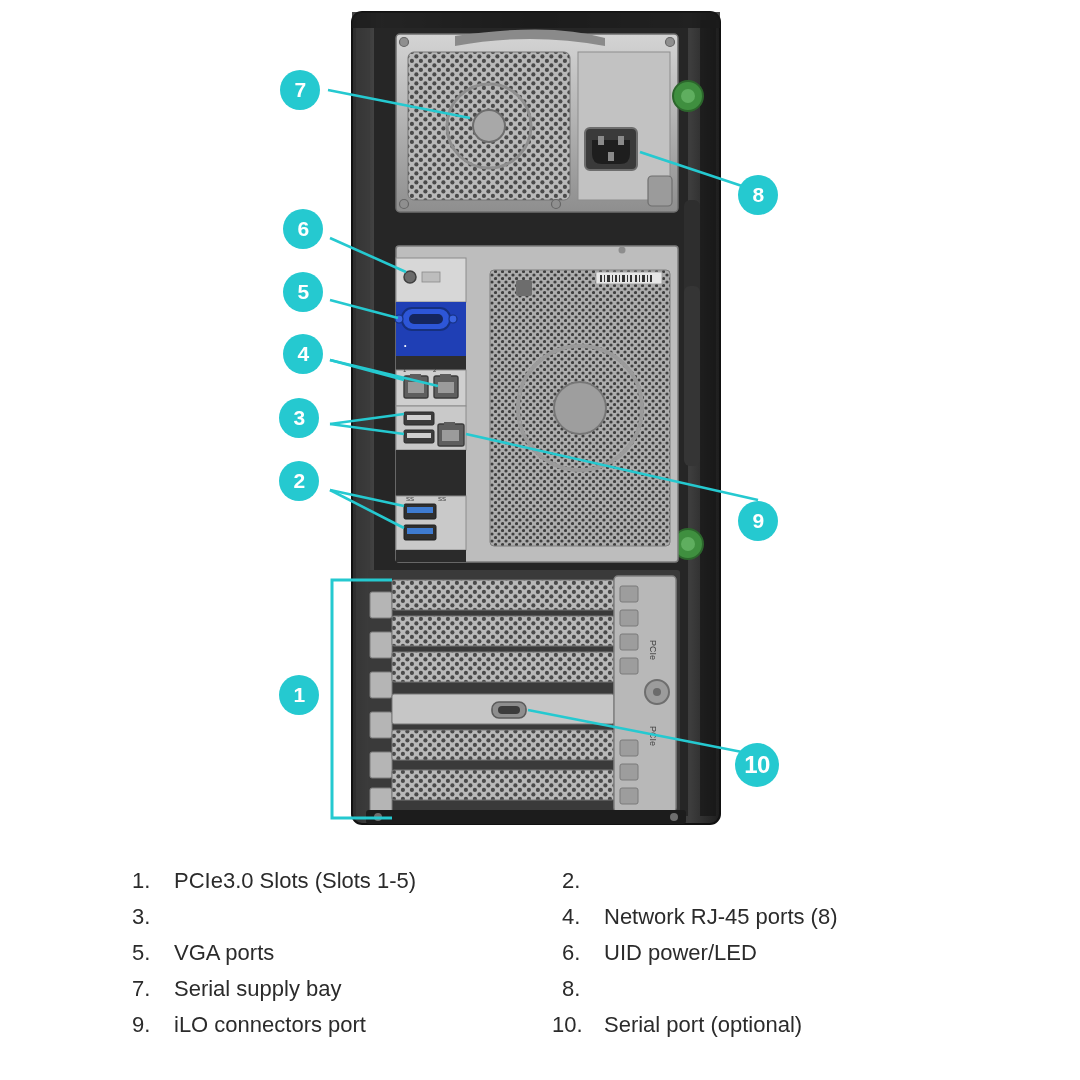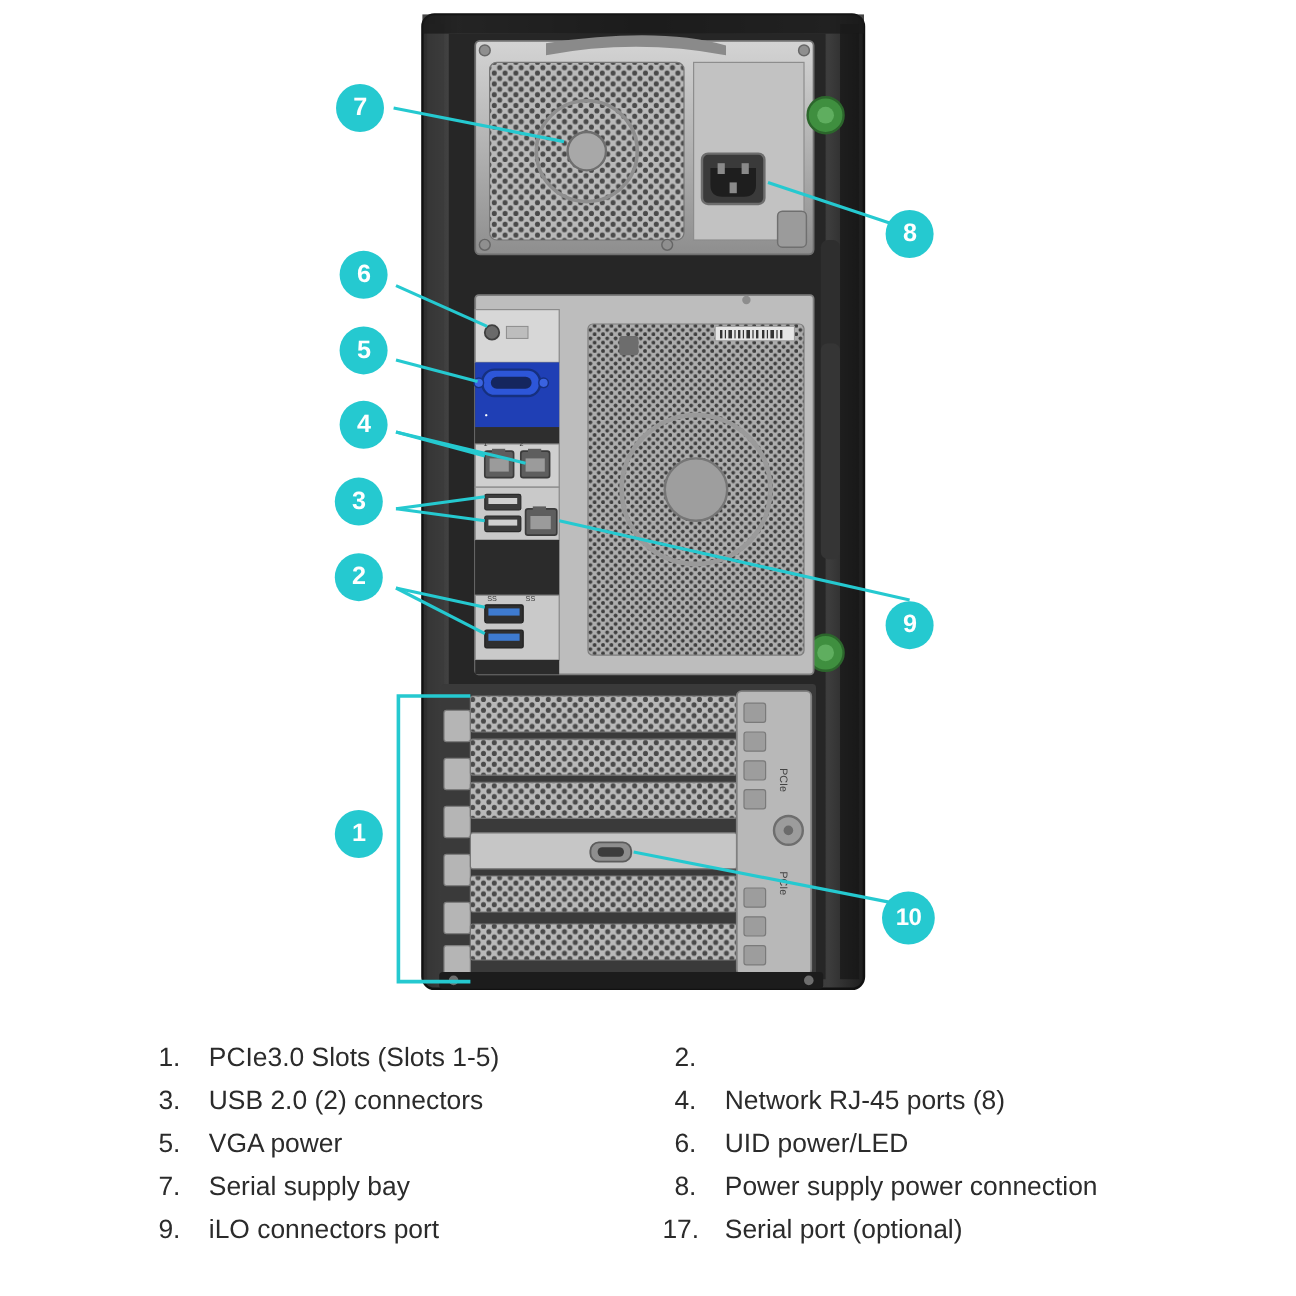--- a/index.html
+++ b/index.html
@@ -30,21 +30,21 @@
     color: #ffffff;
     font-size: 21px;
     font-weight: bold;
     display: flex;
     align-items: center;
     justify-content: center;
     font-family: "Liberation Sans", sans-serif;
     letter-spacing: -0.5px;
     z-index: 40;
   }
-  .callout.wide { width: 44px; height: 44px; font-size: 20px; text-align: center; }
+  .callout.wide { width: 44px; height: 44px; font-size: 24px; text-align: center; }
 
   
   #legend {
     position: absolute;
     left: 0;
     top: 868px;
     width: 1080px;
     height: 212px;
   }
   .legend-col {
@@ -333,25 +333,24 @@
 </div>
 
 <div id="legend">
   <div class="legend-col" id="legend-col-left">
     <div class="legend-item">
       <span class="legend-num">1.</span>
       <span class="legend-text">PCIe3.0 Slots (Slots 1-5)</span>
     </div>
     <div class="legend-item">
       <span class="legend-num">3.</span>
-      <span class="legend-text">USB 2.0 (2) connectors</span>
     </div>
     <div class="legend-item">
       <span class="legend-num">5.</span>
-      <span class="legend-text">VGA power</span>
+      <span class="legend-text">VGA ports</span>
     </div>
     <div class="legend-item">
       <span class="legend-num">7.</span>
       <span class="legend-text">Serial supply bay</span>
     </div>
     <div class="legend-item">
       <span class="legend-num">9.</span>
       <span class="legend-text">iLO connectors port</span>
     </div>
   </div>
@@ -363,20 +362,19 @@
     <div class="legend-item">
       <span class="legend-num">4.</span>
       <span class="legend-text">Network RJ-45 ports (8)</span>
     </div>
     <div class="legend-item">
       <span class="legend-num">6.</span>
       <span class="legend-text">UID power/LED</span>
     </div>
     <div class="legend-item">
       <span class="legend-num">8.</span>
-      <span class="legend-text">Power supply power connection</span>
-    </div>
-    <div class="legend-item">
-      <span class="legend-num two-digit">17.</span>
+    </div>
+    <div class="legend-item">
+      <span class="legend-num two-digit">10.</span>
       <span class="legend-text">Serial port (optional)</span>
     </div>
   </div>
 </div>
 
 </body></html>

